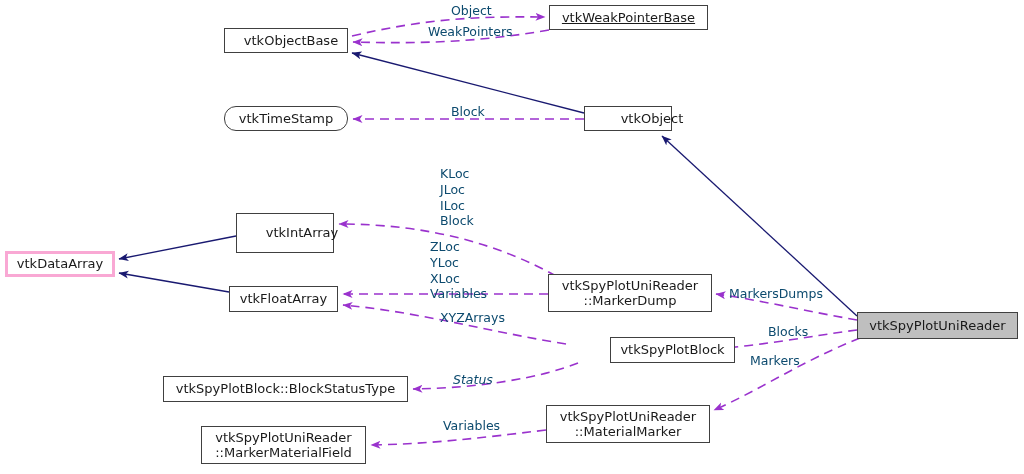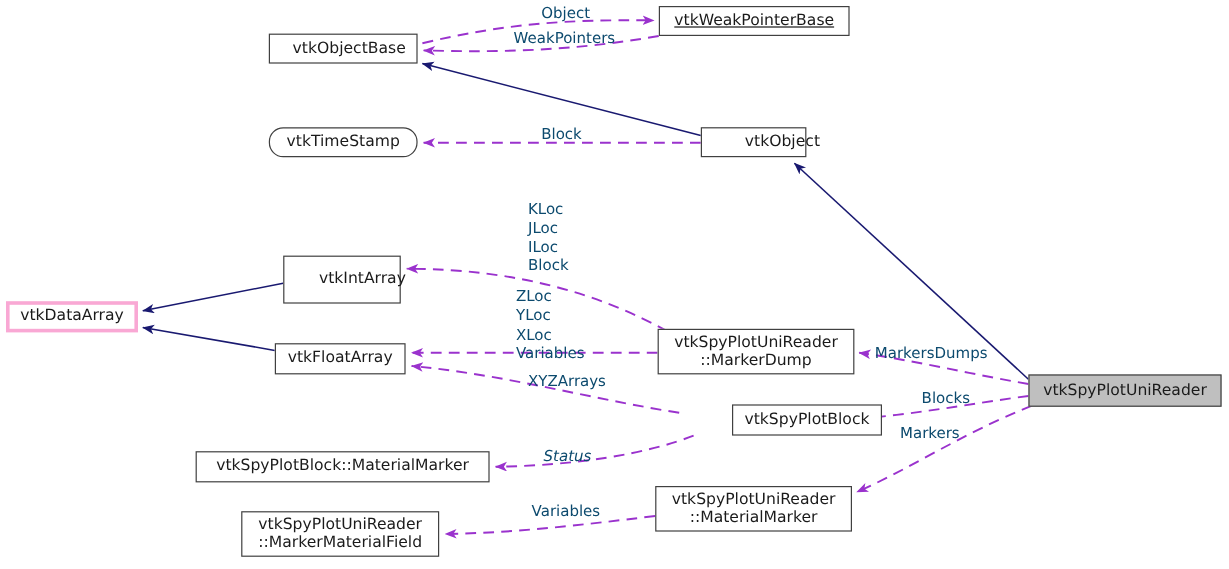--- a/index.html
+++ b/index.html
@@ -69,21 +69,21 @@
       <div class="node-box" style="left: 224px; top: 28px; width: 124px; height: 25px; padding-left: 10px;">vtkObjectBase</div>
       <div class="node-box" style="left: 549px; top: 5px; width: 159px; height: 25px; text-decoration: underline;">vtkWeakPointerBase</div>
       <div class="node-box" style="left: 224px; top: 106px; width: 124px; height: 25px; border-radius: 12px;">vtkTimeStamp</div>
       <div class="node-box" style="left: 584px; top: 106px; width: 88px; height: 25px; padding-left: 48px;">vtkObject</div>
       <div class="node-box" style="left: 236px; top: 213px; width: 98px; height: 40px; padding-left: 34px;">vtkIntArray</div>
       <div class="node-box highlight" style="left: 5px; top: 251px; width: 110px; height: 26px;">vtkDataArray</div>
       <div class="node-box" style="left: 229px; top: 286px; width: 109px; height: 26px;">vtkFloatArray</div>
       <div class="node-box" style="left: 548px; top: 274px; width: 164px; height: 38px;">vtkSpyPlotUniReader
 ::MarkerDump</div>
       <div class="node-box" style="left: 566px; top: 337px; width: 125px; height: 26px; margin-left: 44px;">vtkSpyPlotBlock</div>
-      <div class="node-box" style="left: 163px; top: 376px; width: 245px; height: 26px;">vtkSpyPlotBlock::MaterialMarker</div>
+      <div class="node-box" style="left: 163px; top: 376px; width: 245px; height: 26px;">vtkSpyPlotBlock::BlockStatusType</div>
       <div class="node-box" style="left: 546px; top: 405px; width: 164px; height: 38px;">vtkSpyPlotUniReader
 ::MaterialMarker</div>
       <div class="node-box" style="left: 201px; top: 426px; width: 165px; height: 38px;">vtkSpyPlotUniReader
 ::MarkerMaterialField</div>
       <div class="node-box focus" style="left: 857px; top: 312px; width: 161px; height: 27px;">vtkSpyPlotUniReader</div>
     </div>
   <div id="labels-layer">
       <div class="edge-label" style="left: 451px; top: 3px; width: 60px;">Object</div>
       <div class="edge-label" style="left: 428px; top: 24px; width: 105px;">WeakPointers</div>
       <div class="edge-label" style="left: 451px; top: 104px; width: 58px;">Block</div>

